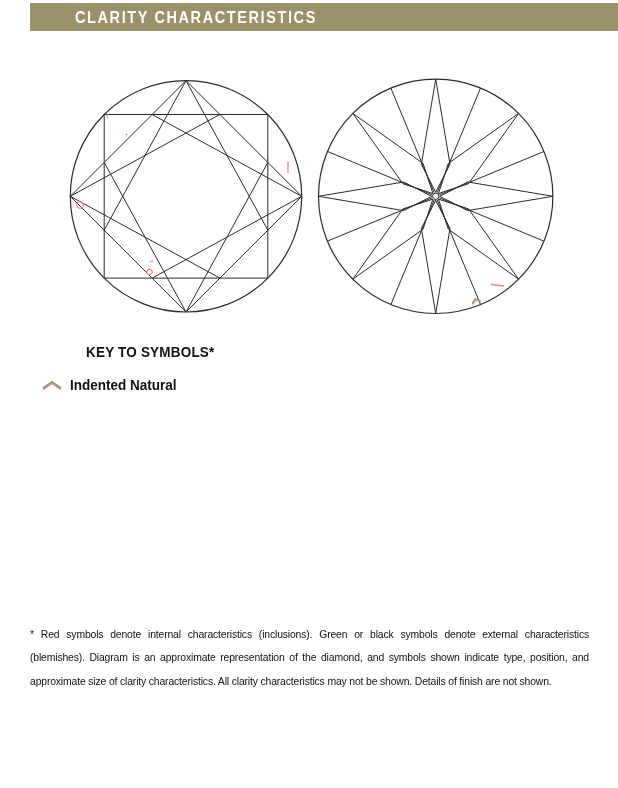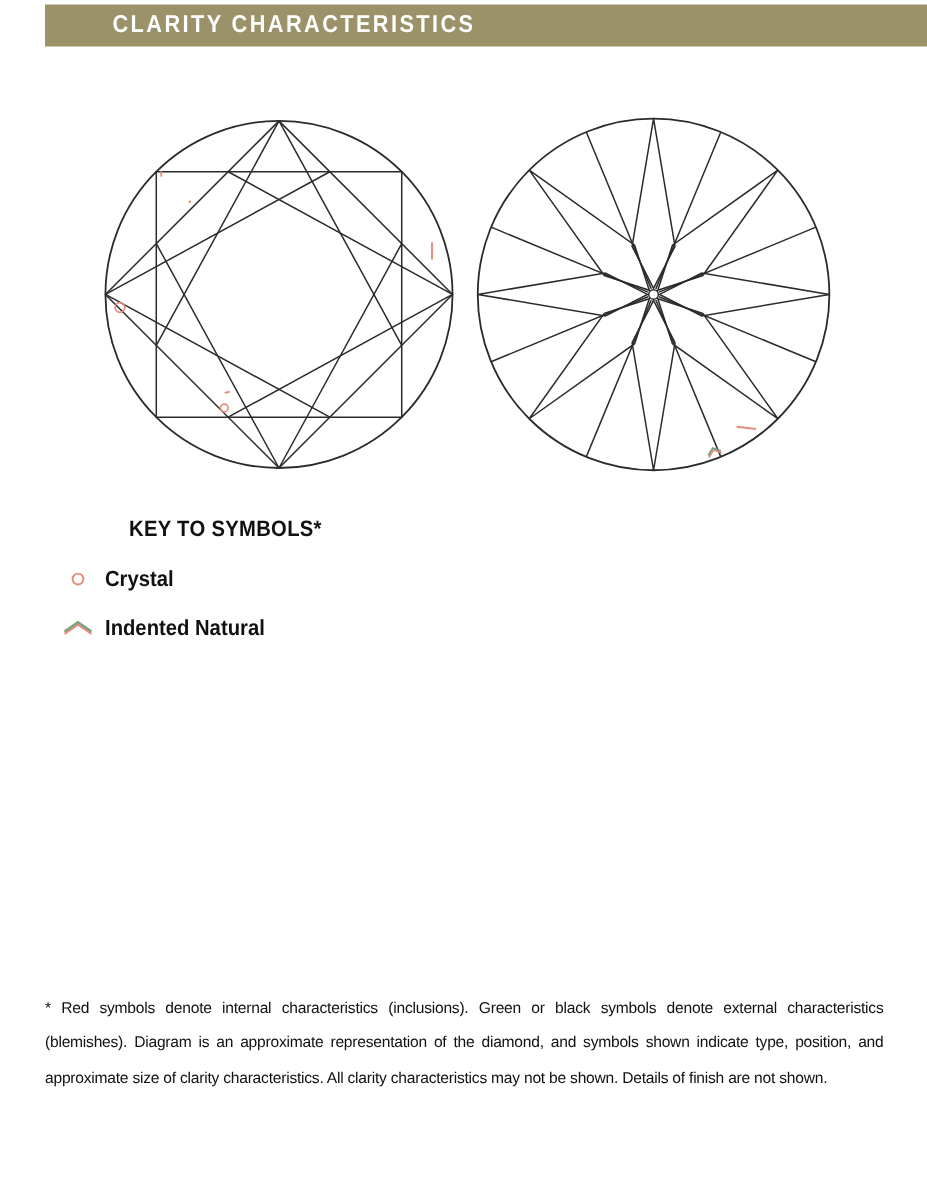--- a/index.html
+++ b/index.html
@@ -18,21 +18,21 @@
     transform:scaleY(1.12);transform-origin:left center;
   }
   .plots-wrap{position:absolute;left:0;top:0;width:618px;height:340px;}
   .key-block{position:absolute;left:38px;top:344px;width:260px;padding-left:48px;}
   .key-title{font-size:13.5px;font-weight:700;letter-spacing:0.2px;transform:scaleY(1.1);transform-origin:left top;}
   .key-items{position:absolute;left:0px;top:25px;width:260px;}
   .key-row{height:33px;display:flex;align-items:center;}
   .key-row .sym{width:24px;height:22px;margin-left:2px;flex:0 0 24px;}
   .key-row .lbl{font-size:13.5px;font-weight:700;margin-left:6px;white-space:nowrap;transform:scaleY(1.08);transform-origin:left center;}
   .footnote{
-    position:absolute;left:30px;top:661px;width:559px;
+    position:absolute;left:30px;top:623px;width:559px;
     font-size:10.4px;line-height:23.4px;letter-spacing:-0.15px;
     text-align:justify;text-align-last:left;color:#111;
   }
 </style>
 </head>
 <body>
 
 <div class="header-bar" id="header-bar" style="background: rgb(155, 146, 105); padding-left: 36px;">
   <span class="title">CLARITY CHARACTERISTICS</span>
 </div>
@@ -80,26 +80,20 @@
         <path d="M-4.5,1.2 L0,-2.4 L4.5,1.2" fill="none" stroke="#7E9E7C" stroke-width="1.3"></path>
       </g>
     </svg>
 </div>
 
 <div class="key-block">
   <div class="key-title">KEY TO SYMBOLS*</div>
   <div class="key-items" id="key-items">
       <div class="key-row">
         <svg class="sym" viewBox="0 0 22 22">
-          <circle cx="11" cy="11" r="3.6" fill="none" stroke="#E68B7C" stroke-width="1.3"></circle>
-        </svg>
-        <span class="lbl">Crystal</span>
-      </div>
-      <div class="key-row">
-        <svg class="sym" viewBox="0 0 22 22">
           <g>
             <path d="M2,14.6 L11,8.4 L20,14.6" fill="none" stroke="#E68B7C" stroke-width="1.3"></path>
             <path d="M2,13 L11,6.8 L20,13" fill="none" stroke="#7E9E7C" stroke-width="1.6"></path>
           </g>
         </svg>
         <span class="lbl">Indented Natural</span>
       </div>
     </div>
 </div>
 

